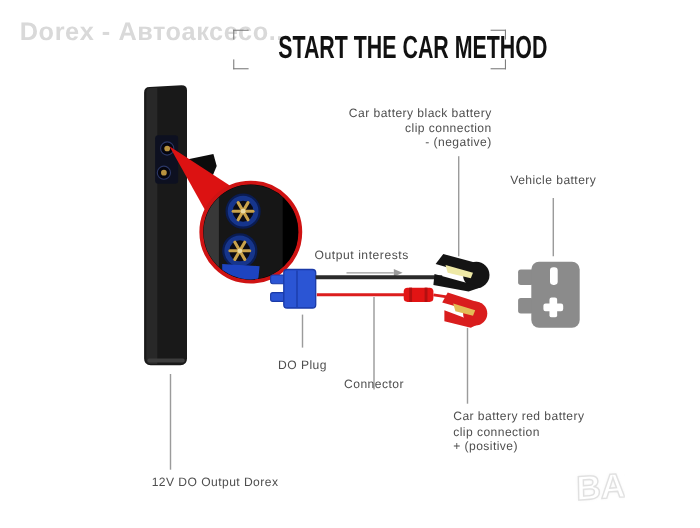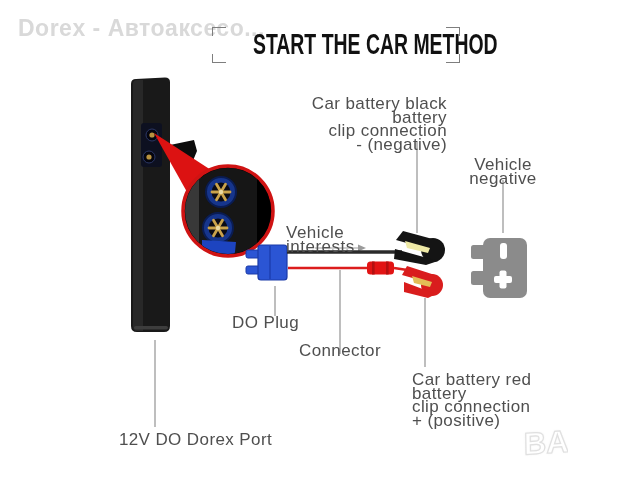--- a/index.html
+++ b/index.html
@@ -12,26 +12,26 @@
   .title-frame{position:absolute;left:212px;top:27px;width:248px;height:36px;}
   .corner{position:absolute;width:13px;height:8px;}
   .c-tl{left:0;top:0;border-top:1.5px solid #7e7e7e;border-left:1.5px solid #7e7e7e;}
   .c-bl{left:0;bottom:0;border-bottom:1.5px solid #7e7e7e;border-left:1.5px solid #7e7e7e;}
   .c-tr{right:0;top:0;border-top:1.5px solid #7e7e7e;border-right:1.5px solid #7e7e7e;}
   .c-br{right:0;bottom:0;border-bottom:1.5px solid #7e7e7e;border-right:1.5px solid #7e7e7e;}
   .title-text{position:absolute;left:0;right:0;top:2px;text-align:center;color:#111;
               font-size:29px;line-height:30px;font-weight:bold;white-space:nowrap;
               transform:scaleX(.67);transform-origin:50% 0;}
   
-  .cap{position:absolute;font-size:17px;line-height:13.5px;color:#4f4f4f;
+  .cap{position:absolute;font-size:11px;line-height:13.5px;color:#4f4f4f;
        letter-spacing:.4px;white-space:pre-line;}
   #lbl-neg{left:262px;top:97px;width:185px;text-align:right;}
   #lbl-veh{left:438px;top:158px;width:130px;text-align:center;}
   #lbl-cur{left:286px;top:226px;width:130px;text-align:left;letter-spacing:.5px;}
-  #lbl-dop{left:232px;top:316px;width:86px;}
+  #lbl-dop{left:232px;top:326px;width:86px;text-align:center;}
   #lbl-con{left:298px;top:344px;width:84px;text-align:center;}
   #lbl-pos{left:412px;top:373px;width:170px;text-align:left;}
   #lbl-out{left:118px;top:433px;width:155px;text-align:center;}
   
   .bazar-logo{position:absolute;left:520px;top:423px;width:116px;text-align:center;
               font-size:31px;font-weight:bold;color:#ffffff;
               -webkit-text-stroke:1.2px #e0e0e0;
               text-shadow:0 0 2px rgba(170,170,170,.35);
               transform:rotate(-4deg) skewX(-3deg);}
   svg{position:absolute;left:0;top:0;}
@@ -154,23 +154,23 @@
       <g>
         <rect x="494" y="276" width="18" height="7" rx="2" fill="#ffffff"></rect>
         <rect x="499.5" y="270.5" width="7" height="18" rx="2" fill="#ffffff"></rect>
       </g>
     </g>
   </svg>
 
   <div class="cap" id="lbl-neg">Car battery black battery
 clip connection
 - (negative)</div>
-  <div class="cap" id="lbl-veh">Vehicle negative</div>
-  <div class="cap" id="lbl-cur">Vehicle interests</div>
+  <div class="cap" id="lbl-veh">Vehicle battery</div>
+  <div class="cap" id="lbl-cur">Output interests</div>
   <div class="cap" id="lbl-dop">DO Plug</div>
   <div class="cap" id="lbl-con">Connector</div>
   <div class="cap" id="lbl-pos">Car battery red battery
 clip connection
 + (positive)</div>
-  <div class="cap" id="lbl-out">12V DO Dorex Port</div>
+  <div class="cap" id="lbl-out">12V DO Output Dorex</div>
 
   <div class="bazar-logo">BAZÁR</div>
 </div>
 
 </body></html>

